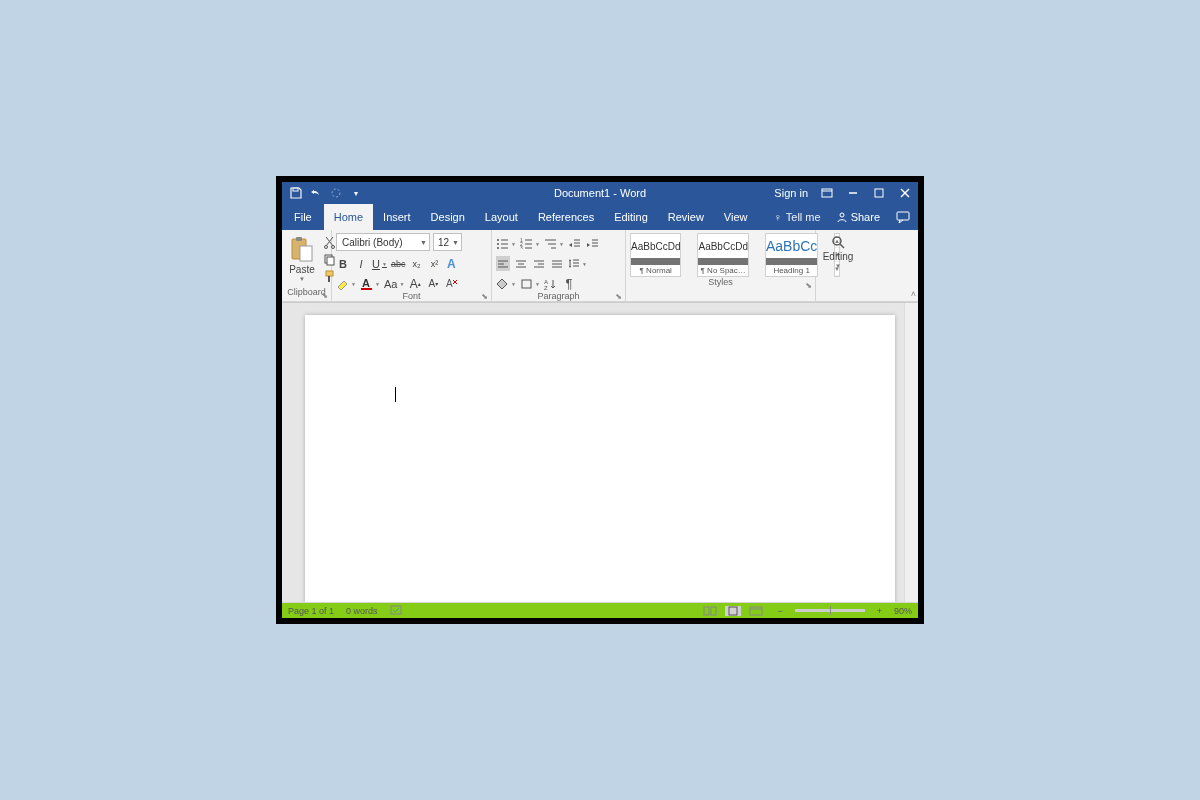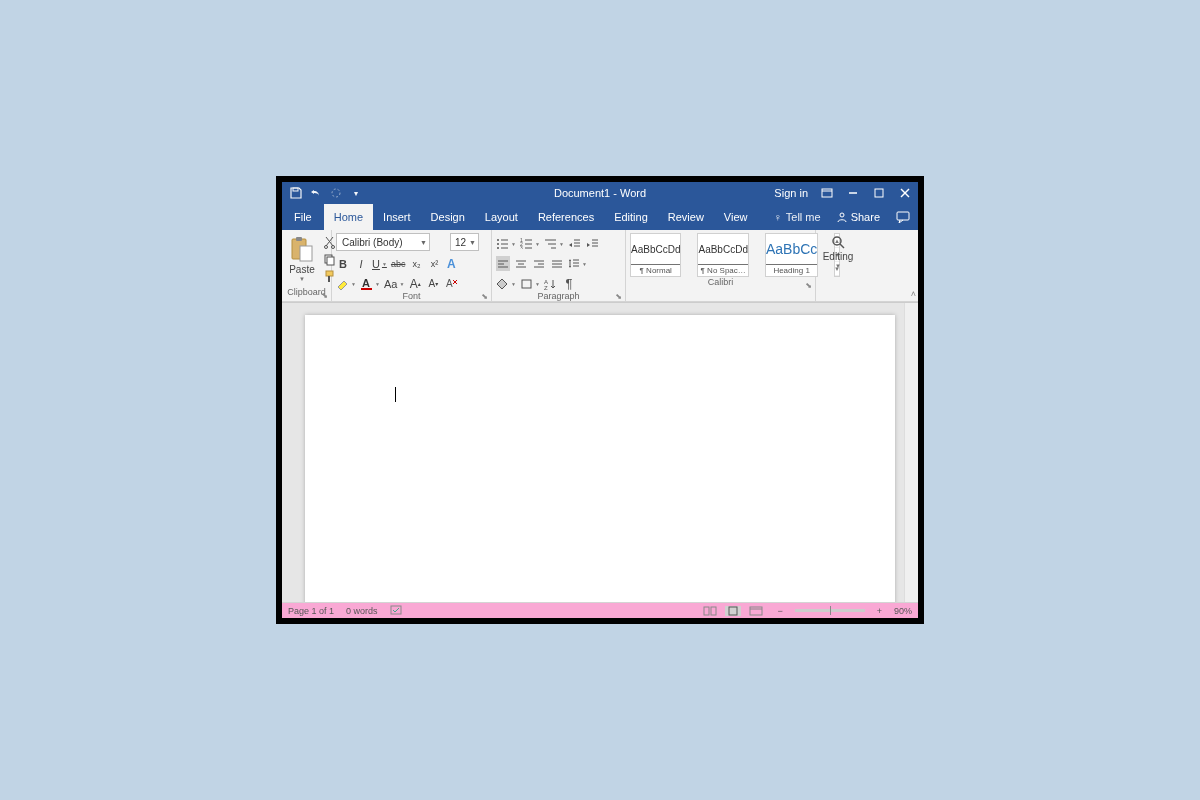--- a/index.html
+++ b/index.html
@@ -22,45 +22,45 @@
   .comments-ico { padding: 0 8px; display:flex; align-items:center; }
   .ribbon { background: #f3f3f3; border-bottom: 1px solid #d4d4d4; height: 72px; display: flex; position: relative; }
   .group { border-right: 1px solid #d4d4d4; display: flex; flex-direction: column; }
   .group-body { flex: 1; display: flex; align-items: flex-start; padding: 3px 4px 0 4px; gap: 4px; }
   .group-label { height: 14px; font-size: 9px; color: #666; text-align: center; position: relative; padding-bottom: 1px; }
   .group-label .launcher { position: absolute; right: 3px; bottom: 1px; font-size: 8px; color: #888; cursor:pointer; }
   .bigbtn { display: flex; flex-direction: column; align-items: center; font-size: 10px; color: #444; cursor: pointer; padding: 2px 2px 0 2px; gap: 1px; }
   .bigbtn .ico { width: 28px; height: 28px; display:flex; align-items:center; justify-content:center; }
   .smallcol { display: flex; flex-direction: column; gap: 3px; padding-top: 2px; }
   .smallcol .ico { width: 14px; height: 14px; cursor: pointer; display:flex; align-items:center; justify-content:center; }
-  .fontrow1 { display: flex; align-items: center; gap: 20px; }
+  .fontrow1 { display: flex; align-items: center; gap: 3px; }
   .fontname { width: 94px; height: 18px; border: 1px solid #c0c0c0; background: #fff; font-size: 10px; display: flex; align-items: center; padding-left: 5px; color: #333; cursor:pointer; position:relative; }
   .fontname .dd, .fontsize .dd { position:absolute; right:2px; font-size:7px; color:#666; }
   .fontsize { width: 29px; height: 18px; border: 1px solid #c0c0c0; background: #fff; font-size: 10px; display: flex; align-items: center; padding-left: 4px; color:#333; cursor:pointer; position:relative; }
   .btnrow { display: flex; gap: 4px; align-items: center; padding-top: 3px; }
   .btnrow .b { min-width: 14px; height: 15px; font-size: 11px; color: #444; cursor: pointer; display:flex; align-items:center; justify-content:center; }
   .btnrow .b.dd::after { content:"▼"; font-size:5px; margin-left:2px; color:#777; vertical-align:middle; }
   .styles-body { display:flex; gap:16px; padding:3px 2px 0 4px; }
   .style-box { width: 52px; height: 44px; border: 1px solid #d0d0d0; background: #fff; display:flex; flex-direction:column; cursor:pointer; }
   .style-box.wide { width: 54px; }
   .style-prev { flex:1; display:flex; align-items:center; justify-content:center; font-size:10px; color:#333; overflow:hidden; white-space:nowrap; }
   .style-prev.big { font-size: 14px; color: #2e74b5; }
-  .style-lbl { font-size: 8px; color:#555; text-align:center; border-top:1px solid #737373; padding:1px 0; white-space:nowrap; overflow:hidden; }
+  .style-lbl { font-size: 8px; color:#555; text-align:center; border-top:7px solid #737373; padding:1px 0; white-space:nowrap; overflow:hidden; }
   .style-scroll { width:12px; display:flex; flex-direction:column; border:1px solid #d0d0d0; background:#fff; }
   .style-scroll div { flex:1; display:flex; align-items:center; justify-content:center; font-size:7px; color:#777; cursor:pointer; border-bottom:1px solid #eee; }
   .editing-body { display:flex; flex-direction:column; align-items:center; padding:4px 6px 0 6px; gap:1px; cursor:pointer; }
   .editing-body .ico { width:16px; height:16px; }
   .editing-body .lbl { font-size:10px; color:#444; }
   .editing-body .dd { font-size:6px; color:#777; }
   .collapse { position:absolute; right:2px; bottom:2px; font-size:9px; color:#888; cursor:pointer; }
   .docarea { flex:1; background:#e6e6e6; overflow:hidden; position:relative; display:flex; justify-content:center; padding-top:12px; border-top:1px solid #ccc; }
   .page { width: 590px; height: 400px; background:#fff; box-shadow: 0 0 4px rgba(0,0,0,0.25); position:relative; }
   .cursor { position:absolute; left:90px; top:72px; width:1px; height:15px; background:#000; }
   .vscroll { position:absolute; right:0; top:0; bottom:0; width:14px; background:#f0f0f0; border-left:1px solid #ddd; }
-  .statusbar { height:16px; background:#f9a8d4; border-top:1px solid #d4d4d4; display:flex; align-items:center; font-size:9px; color:#555; padding:0 6px; gap:12px; }
+  .statusbar { height:16px; background:#84cc16; border-top:1px solid #d4d4d4; display:flex; align-items:center; font-size:9px; color:#555; padding:0 6px; gap:12px; }
   .statusbar .spacer { flex:1; }
   .statusbar .viewbtns { display:flex; gap:6px; }
   .statusbar .viewbtns span { cursor:pointer; padding:0 2px; }
   .statusbar .viewbtns span.active { background:#d0d0d0; }
   .zoomslider { width:70px; height:3px; background:#ccc; position:relative; }
   .zoomslider::before { content:""; position:absolute; left:50%; top:-3px; width:1px; height:9px; background:#888; }
   svg { display:block; }
 </style>
 </head>
 <body>
@@ -368,21 +368,21 @@
         <div class="style-box wide">
           <div class="style-prev big">AaBbCc</div>
           <div class="style-lbl">Heading 1</div>
         </div>
         <div class="style-scroll">
           <div>▴</div>
           <div>▾</div>
           <div>▾</div>
         </div>
       </div>
-      <div class="group-label"><span>Calibri</span><span class="launcher">⬊</span></div>
+      <div class="group-label"><span>Styles</span><span class="launcher">⬊</span></div>
     </div>
 
     <div class="group" style="width:44px;border-right:none">
       <div class="editing-body">
         <span class="ico">
               <svg width="16" height="16" viewBox="0 0 16 16">
                 <circle cx="7" cy="7" r="4" fill="none" stroke="#555" stroke-width="1.5"></circle>
                 <line x1="10" y1="10" x2="14" y2="14" stroke="#555" stroke-width="1.5"></line>
               </svg>
             </span>

